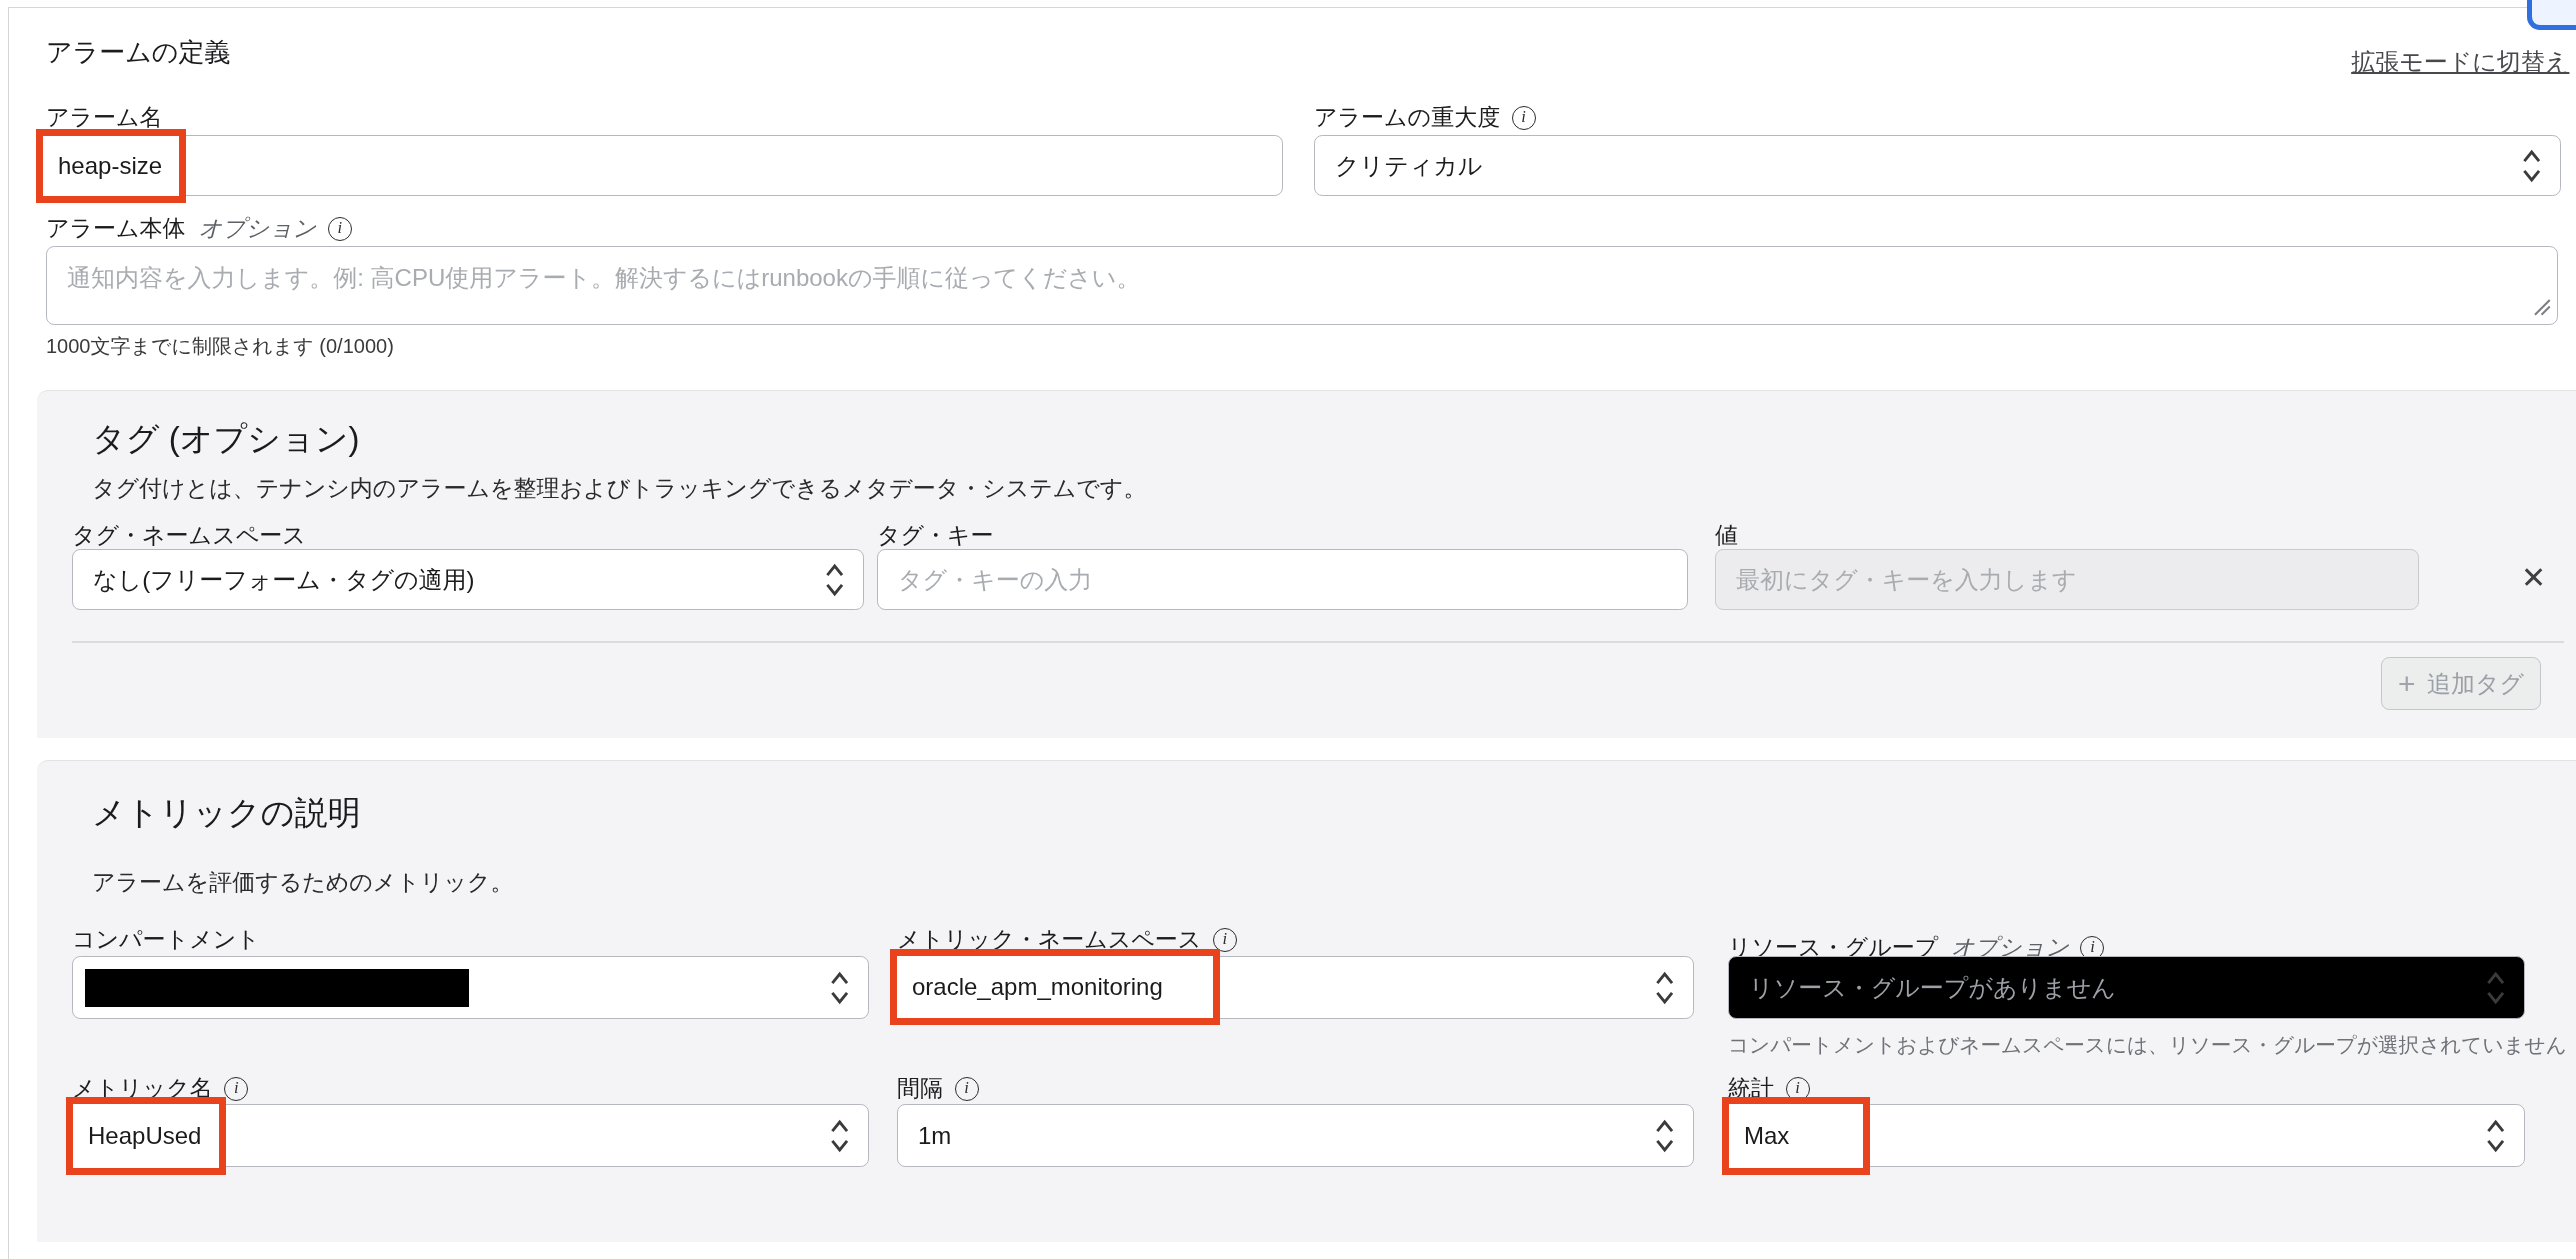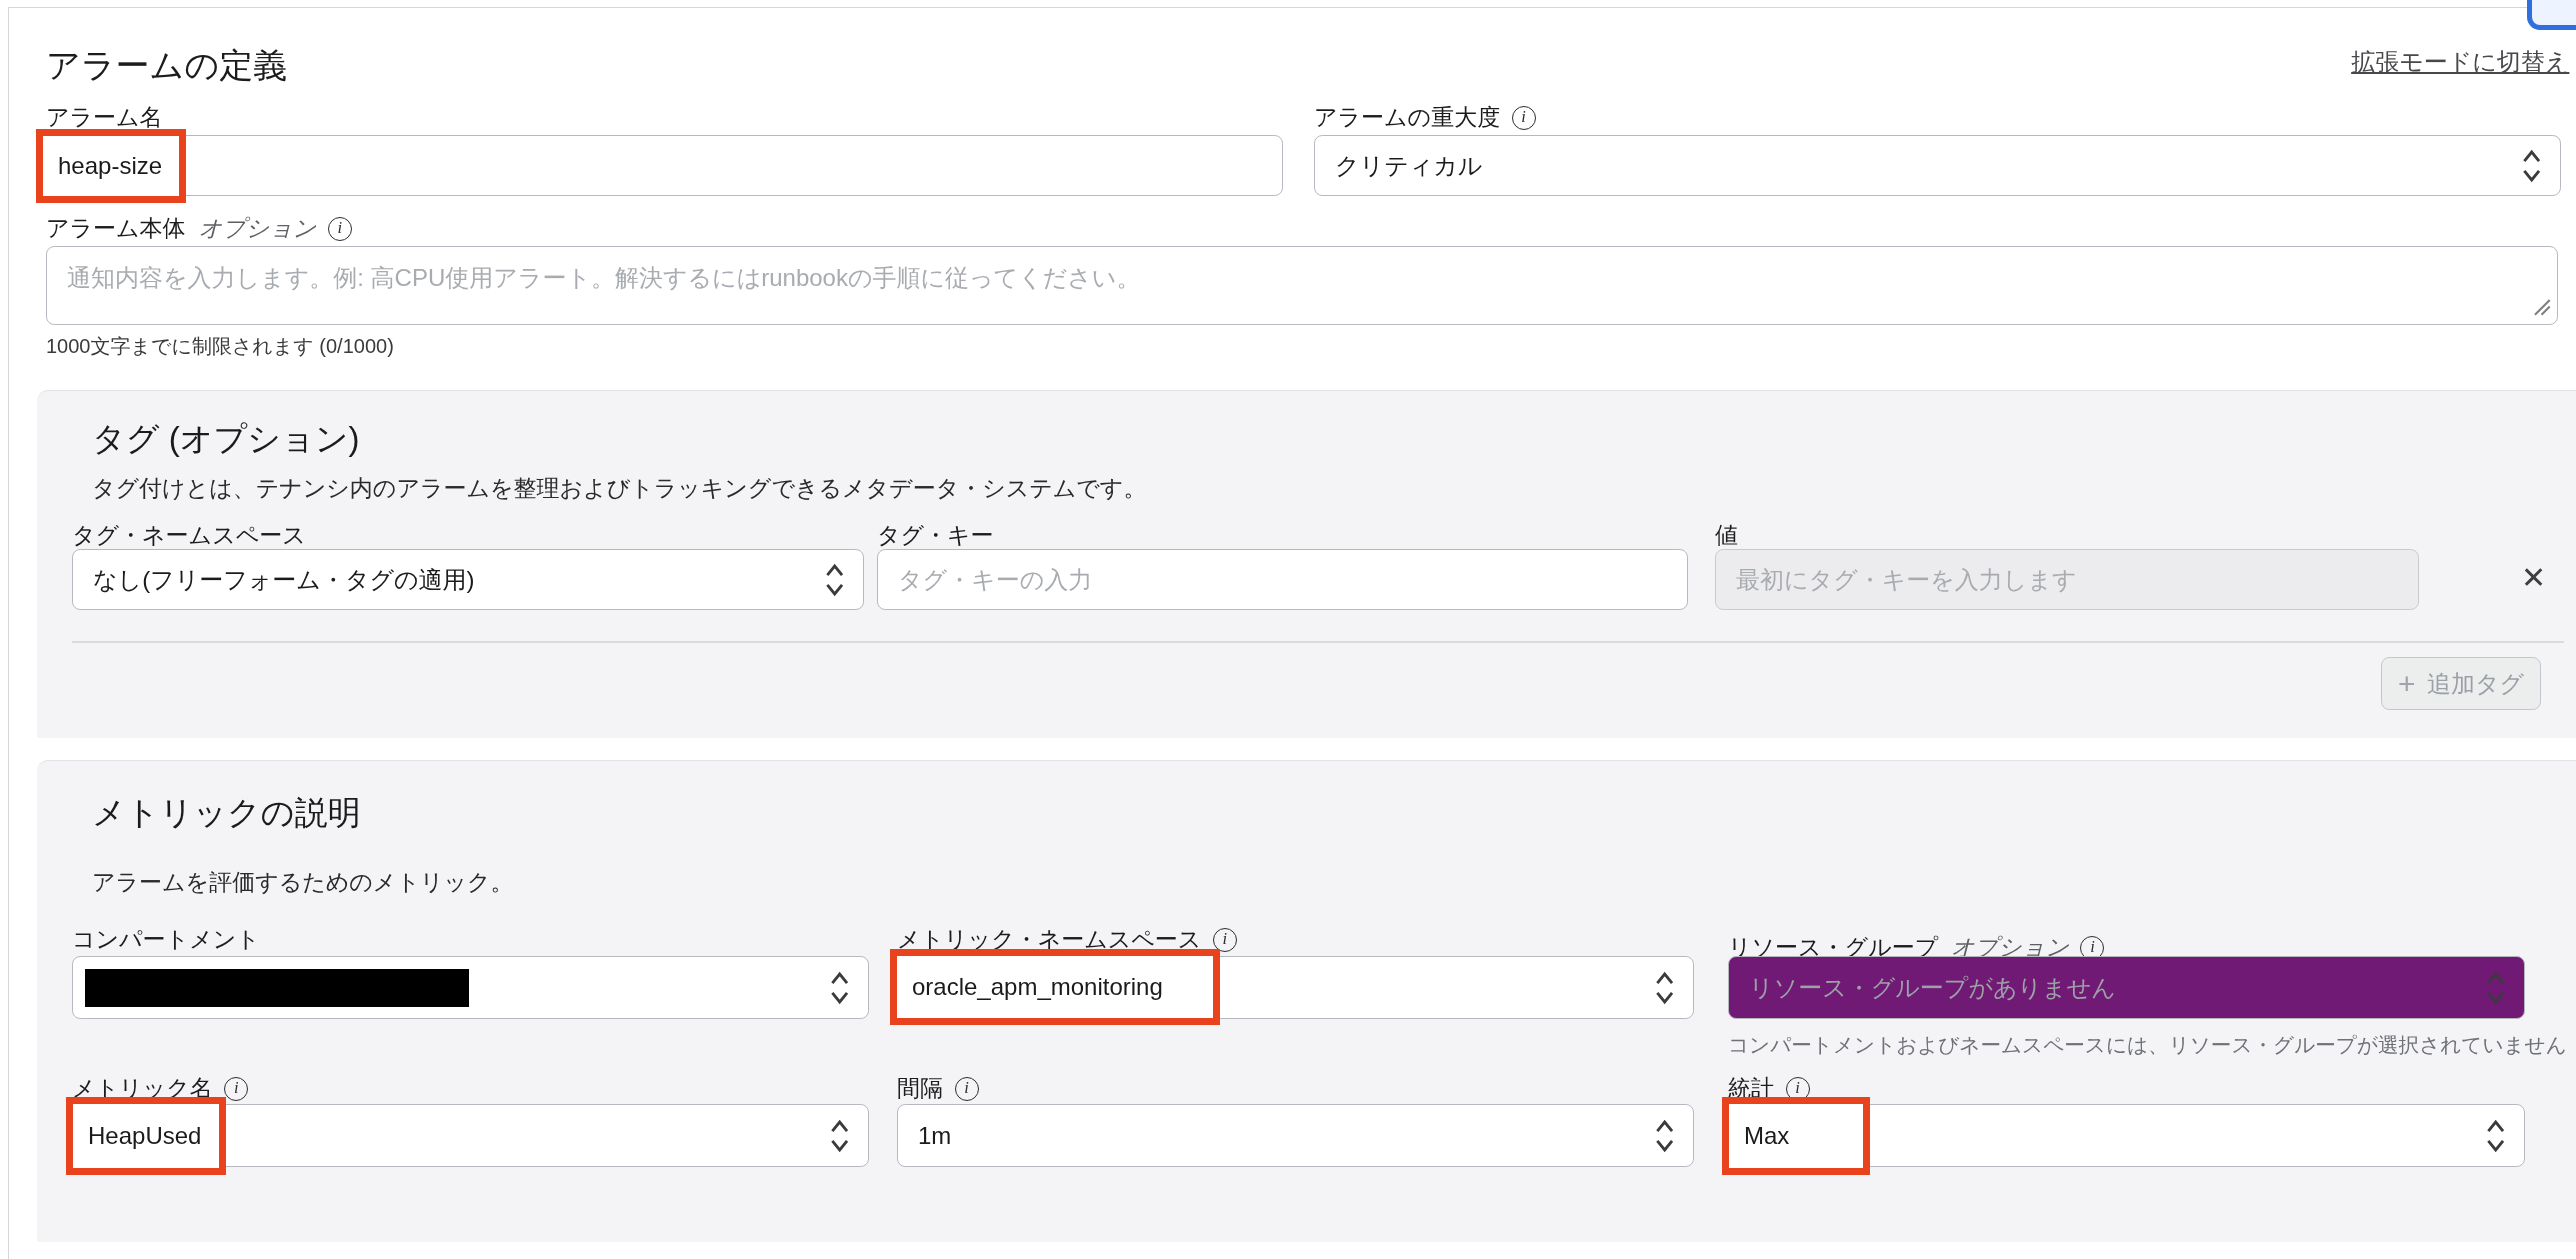--- a/index.html
+++ b/index.html
@@ -9,41 +9,41 @@
     font-family:"Liberation Sans","DejaVu Sans",sans-serif;
     color:#1b1b1d;
   }
   .abs{position:absolute;box-sizing:border-box;}
 
   
   .frame{left:8.2px;top:6.6px;right:0;bottom:0;border-left:1.6px solid #d6d6d8;border-top:1.6px solid #d6d6d8;pointer-events:none;}
   .blue-corner{left:2527px;top:-31px;width:91px;height:61px;border:5px solid #2f6fe0;border-radius:13px;background:#eef4ff;}
 
   
-  .page-title{left:46px;top:43px;font-size:34px;color:#1c1c1e;}
+  .page-title{left:46px;top:35px;font-size:26px;color:#1c1c1e;}
   .mode-link{top:46px;right:6.6px;font-size:24px;color:#48484c;text-decoration:underline;cursor:pointer;}
 
   
   .lbl{font-size:23px;color:#1c1c1e;display:flex;align-items:center;}
   .opt{color:#5d6065;font-style:italic;margin-left:13px;}
   .info{width:22px;height:22px;min-width:22px;border:1.6px solid #2c2c2f;border-radius:50%;
         display:inline-flex;align-items:center;justify-content:center;margin-left:11.5px;
         font-family:"Liberation Serif","DejaVu Serif",serif;font-style:italic;
         font-size:16.5px;color:#2c2c2f;line-height:1;}
 
   
   .sel,.inp{
     background:#fff;border:1.6px solid #b5b8be;border-radius:8.2px;
     display:flex;align-items:center;
     padding:0 66px 0 20px;font-size:24px;color:#1b1b1d;
   }
   .inp{display:block;padding:0 20px;outline:none;font-family:inherit;}
   .inp::placeholder{color:#a8abb0;opacity:1;}
   .inp.disabled{background:#ececee;border-color:#c7cacf;}
-  .sel.disabled{background:#701a75;}
+  .sel.disabled{background:#000000;}
   .sel.disabled .val{color:#9da1a7;}
   .stepper{position:absolute;right:18px;top:50%;transform:translateY(-50%);line-height:0;}
 
   .ta-wrap{left:46px;top:246px;width:2512px;height:79px;}
   textarea.body-ta{
     width:100%;height:100%;box-sizing:border-box;resize:none;outline:none;
     border:1.6px solid #b5b8be;border-radius:8.2px;background:#fff;
     padding:15px 33px 17px 20px;font-size:24px;font-family:inherit;color:#1b1b1d;
   }
   textarea.body-ta::placeholder{color:#a8abb0;opacity:1;}

